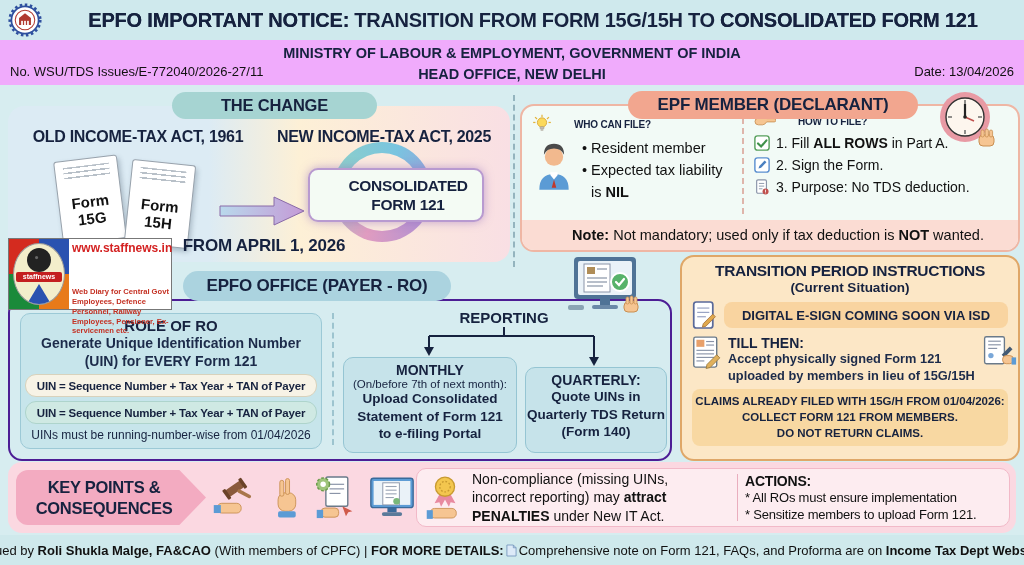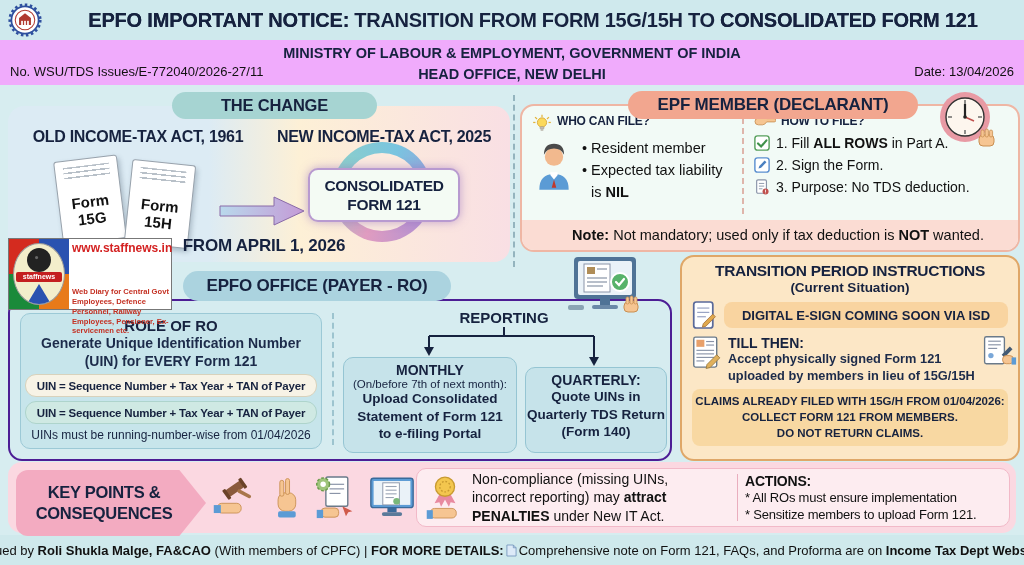--- a/index.html
+++ b/index.html
@@ -34,21 +34,21 @@
   .new-act{left:256px;width:240px;}
   .formcard{position:absolute;width:62px;height:82px;background:#fff;border:1px solid #98a2ac;border-radius:3px;box-shadow:2px 3px 5px rgba(60,80,100,.3);display:flex;flex-direction:column;align-items:center;}
   .formcard .flines{width:46px;height:14px;margin-top:6px;background:repeating-linear-gradient(#b8c0c8 0 1.5px,transparent 1.5px 5px);}
   .formcard .flabel{margin-top:14px;font-weight:bold;font-size:15px;line-height:1.15;text-align:center;color:#111;}
   .card-a{left:50px;top:52px;transform:rotate(-7deg);}
   .card-b{left:120px;top:56px;transform:rotate(6deg);}
   .change-arrow{position:absolute;left:210px;top:88px;}
   .ring{position:absolute;left:324px;top:36px;width:100px;height:100px;border-radius:50%;
     background:conic-gradient(from 20deg,#79c4e0,#a98fd6,#e09cc0,#8fd0c8,#79c4e0);}
   .ring::after{content:"";position:absolute;inset:11px;border-radius:50%;background:#fbeadf;}
-  .consol-badge{position:absolute;left:300px;top:62px;width:148px;height:50px;background:#f4fbf4;border:2px solid #b89ad0;border-radius:10px;box-shadow:0 0 10px rgba(150,110,190,.55);display:flex;flex-direction:column;align-items:center;justify-content:center;font-weight:bold;font-size:15.5px;line-height:1.25;color:#16223f;letter-spacing:-0.3px;}
+  .consol-badge{position:absolute;left:300px;top:62px;width:148px;height:50px;background:#f4fbf4;border:2px solid #b89ad0;border-radius:10px;box-shadow:0 0 10px rgba(150,110,190,.55);display:flex;flex-direction:column;align-items:center;justify-content:center;font-weight:bold;font-size:15.5px;line-height:1.25;color:#16223f;letter-spacing:-0.3px;padding-left:24px;}
   .effective{position:absolute;left:96px;top:130px;width:320px;text-align:center;font-size:17px;font-weight:bold;color:#16223f;letter-spacing:-0.2px;}
 
   
   .staffnews{position:absolute;left:8px;top:238px;width:162px;height:70px;background:#fff;border:1px solid #777;display:flex;z-index:4;}
   .sn-logo{width:60px;height:100%;position:relative;flex:0 0 auto;
     background:linear-gradient(to right,#d42b1f 50%,#2a52b0 50%) top/100% 50% no-repeat,
                linear-gradient(to right,#1a8a3a 50%,#e87a1a 50%) bottom/100% 50% no-repeat;}
   .sn-circle{position:absolute;inset:4px;border-radius:50%;background:#f3eecb;border:1px solid #999;overflow:hidden;}
   .sn-mic{position:absolute;left:50%;top:4px;transform:translateX(-50%);width:24px;height:24px;border-radius:50%;
     background:radial-gradient(circle at 40% 40%,#666 1px,#222 2px) ,#333;}
@@ -58,21 +58,21 @@
   .sn-url{color:#d42222;font-weight:bold;font-size:12px;}
   .sn-rule{height:2px;margin:1px 0;background:linear-gradient(90deg,#e87a1a,#f8f8f8,#1a8a3a);}
   .sn-tag{color:#c43022;font-weight:bold;font-size:7.6px;line-height:1.3;margin-top:30px;}
 
   
   .vdash-main{position:absolute;left:513px;top:95px;height:172px;border-left:2px dashed #94b4be;z-index:0;}
 
   
   .member-box{position:absolute;left:520px;top:104px;width:496px;height:144px;background:#f2faf6;border:2px solid #efb6a4;border-radius:14px;z-index:1;}
   .member-divider{position:absolute;left:220px;top:12px;height:96px;border-left:2px dashed #dfb5ab;}
-  .colhead{display:flex;gap:5px;font-weight:bold;font-size:12px;color:#16223f;letter-spacing:-0.2px;}
+  .colhead{display:flex;align-items:center;gap:22px;font-weight:bold;font-size:10px;color:#16223f;letter-spacing:-0.2px;}
   .who-col{position:absolute;left:10px;top:8px;width:205px;}
   .who-body{display:flex;gap:6px;margin-top:4px;}
   .who-bullets{font-size:14.5px;line-height:1.5;color:#111;}
   .who-bullets .cont{padding-left:9px;}
   .how-col{position:absolute;left:232px;top:8px;width:256px;}
   .how-item{display:flex;align-items:center;gap:6px;margin-top:6px;font-size:14px;color:#111;white-space:nowrap;}
   .member-note{position:absolute;left:0;right:0;bottom:0;height:30px;background:#fbdcd3;border-radius:0 0 12px 12px;display:flex;align-items:center;justify-content:center;font-size:14.5px;color:#111;white-space:nowrap;padding-left:16px;}
   .clock-wrap{position:absolute;left:938px;top:90px;z-index:5;}
 
   
@@ -103,21 +103,21 @@
   .esign-pill{flex:1;height:26px;background:#f9d4a0;border-radius:8px;display:flex;align-items:center;justify-content:center;font-weight:bold;font-size:13px;color:#16223f;white-space:nowrap;}
   .till-row{display:flex;align-items:flex-start;gap:6px;margin:5px 8px 0 10px;}
   .till-text{flex:1;}
   .till-title{font-weight:bold;font-size:14px;color:#16223f;}
   .till-line{font-size:12.8px;font-weight:bold;color:#1c2b4a;line-height:1.3;white-space:nowrap;}
   .claims-box{margin:5px 10px 0 10px;background:#f8d8a2;border-radius:8px;padding:4px 2px;text-align:center;font-weight:bold;font-size:11.5px;line-height:1.4;color:#16223f;}
   .claims-box div{white-space:nowrap;}
 
   
   .keypoints{position:absolute;left:8px;top:462px;width:1008px;height:71px;background:#fbd8e1;border-radius:14px;z-index:1;}
-  .kp-label-wrap{position:absolute;left:8px;top:8px;width:190px;height:66px;border-radius:12px;overflow:hidden;}
+  .kp-label-wrap{position:absolute;left:8px;top:8px;width:190px;height:55px;border-radius:12px;overflow:hidden;}
   .kp-label{width:100%;height:100%;background:#f3abc1;clip-path:polygon(0 0,86% 0,100% 50%,86% 100%,0 100%);display:flex;flex-direction:column;align-items:center;justify-content:center;font-weight:bold;font-size:16.5px;line-height:1.25;color:#16223f;letter-spacing:-0.3px;padding-right:14px;box-sizing:border-box;}
   .kp-icons{position:absolute;left:204px;top:12px;height:48px;display:flex;align-items:center;gap:13px;}
   .nc-box{position:absolute;left:408px;top:6px;width:594px;height:59px;background:#fdecf0;border:1px solid #f2b9c8;border-radius:10px;display:flex;align-items:center;gap:7px;padding:0 8px;box-sizing:border-box;}
   .nc-text{width:258px;font-size:14px;line-height:1.32;color:#111;}
   .nc-text div{white-space:nowrap;}
   .nc-div{width:0;height:47px;border-left:1.5px solid #e9aebe;}
   .actions{flex:1;font-size:13px;line-height:1.3;color:#111;letter-spacing:-0.2px;}
   .actions .ttl{font-weight:bold;font-size:14px;}
   .actions div{white-space:nowrap;}
 

